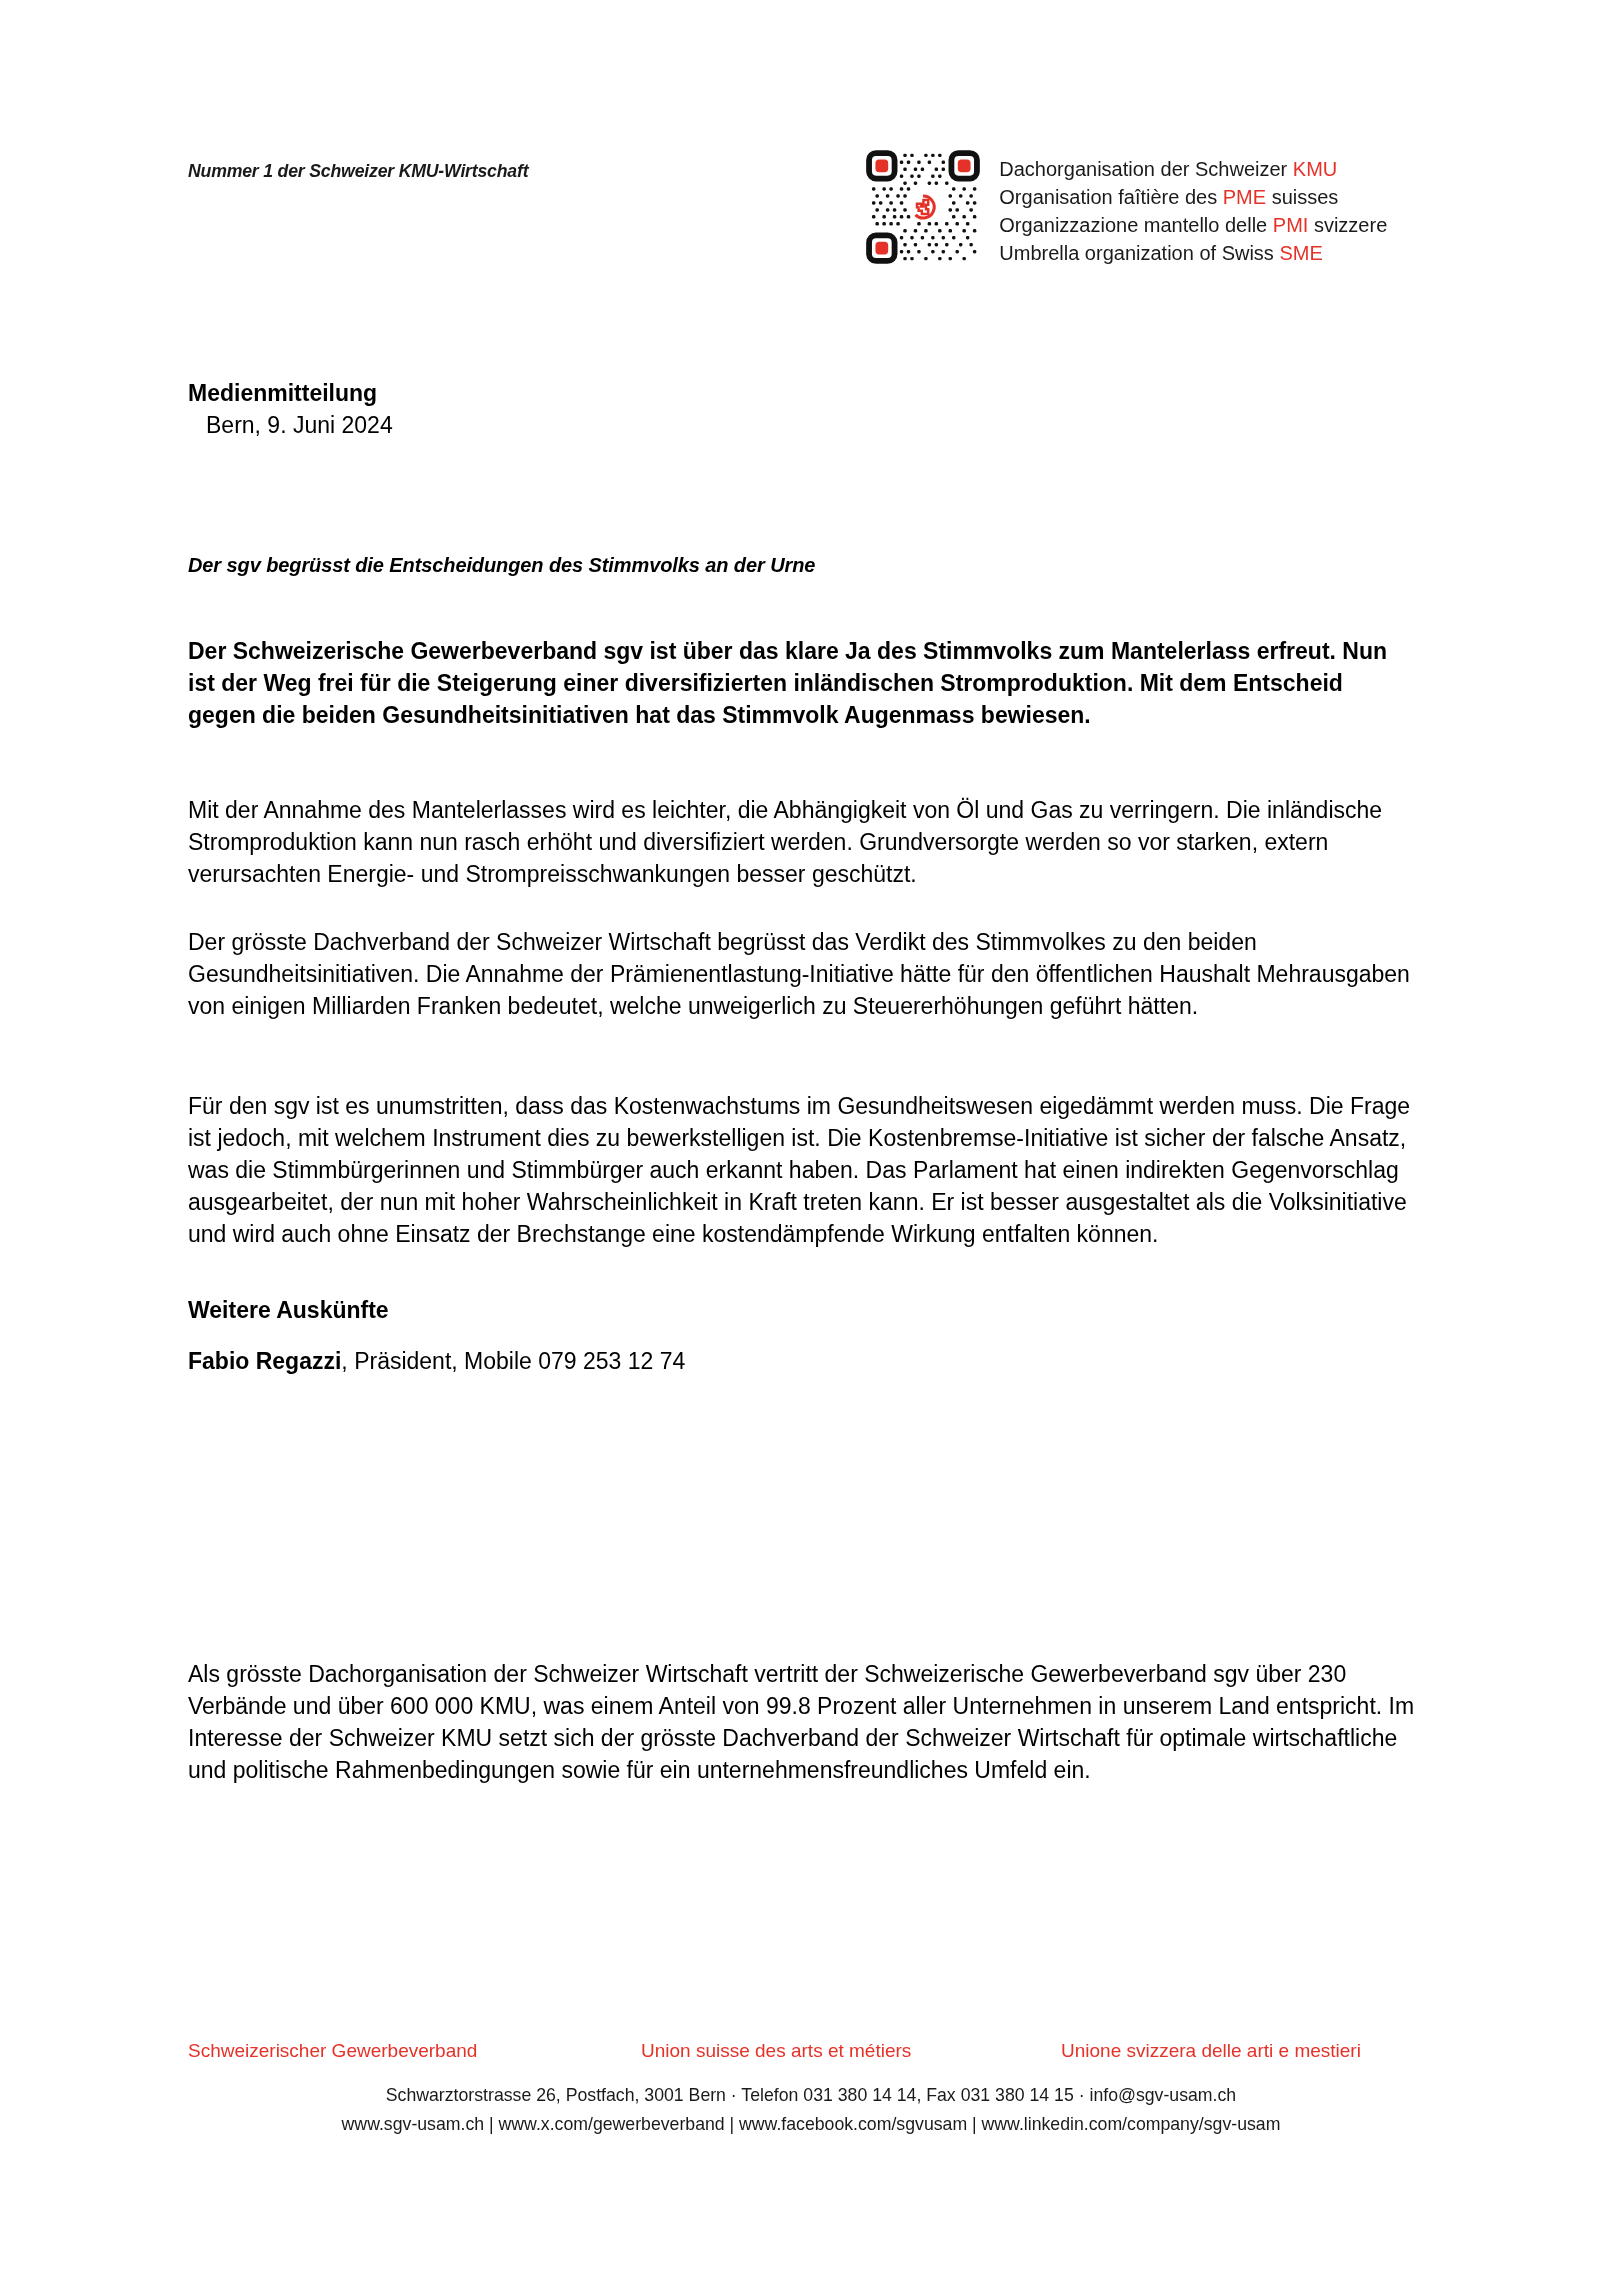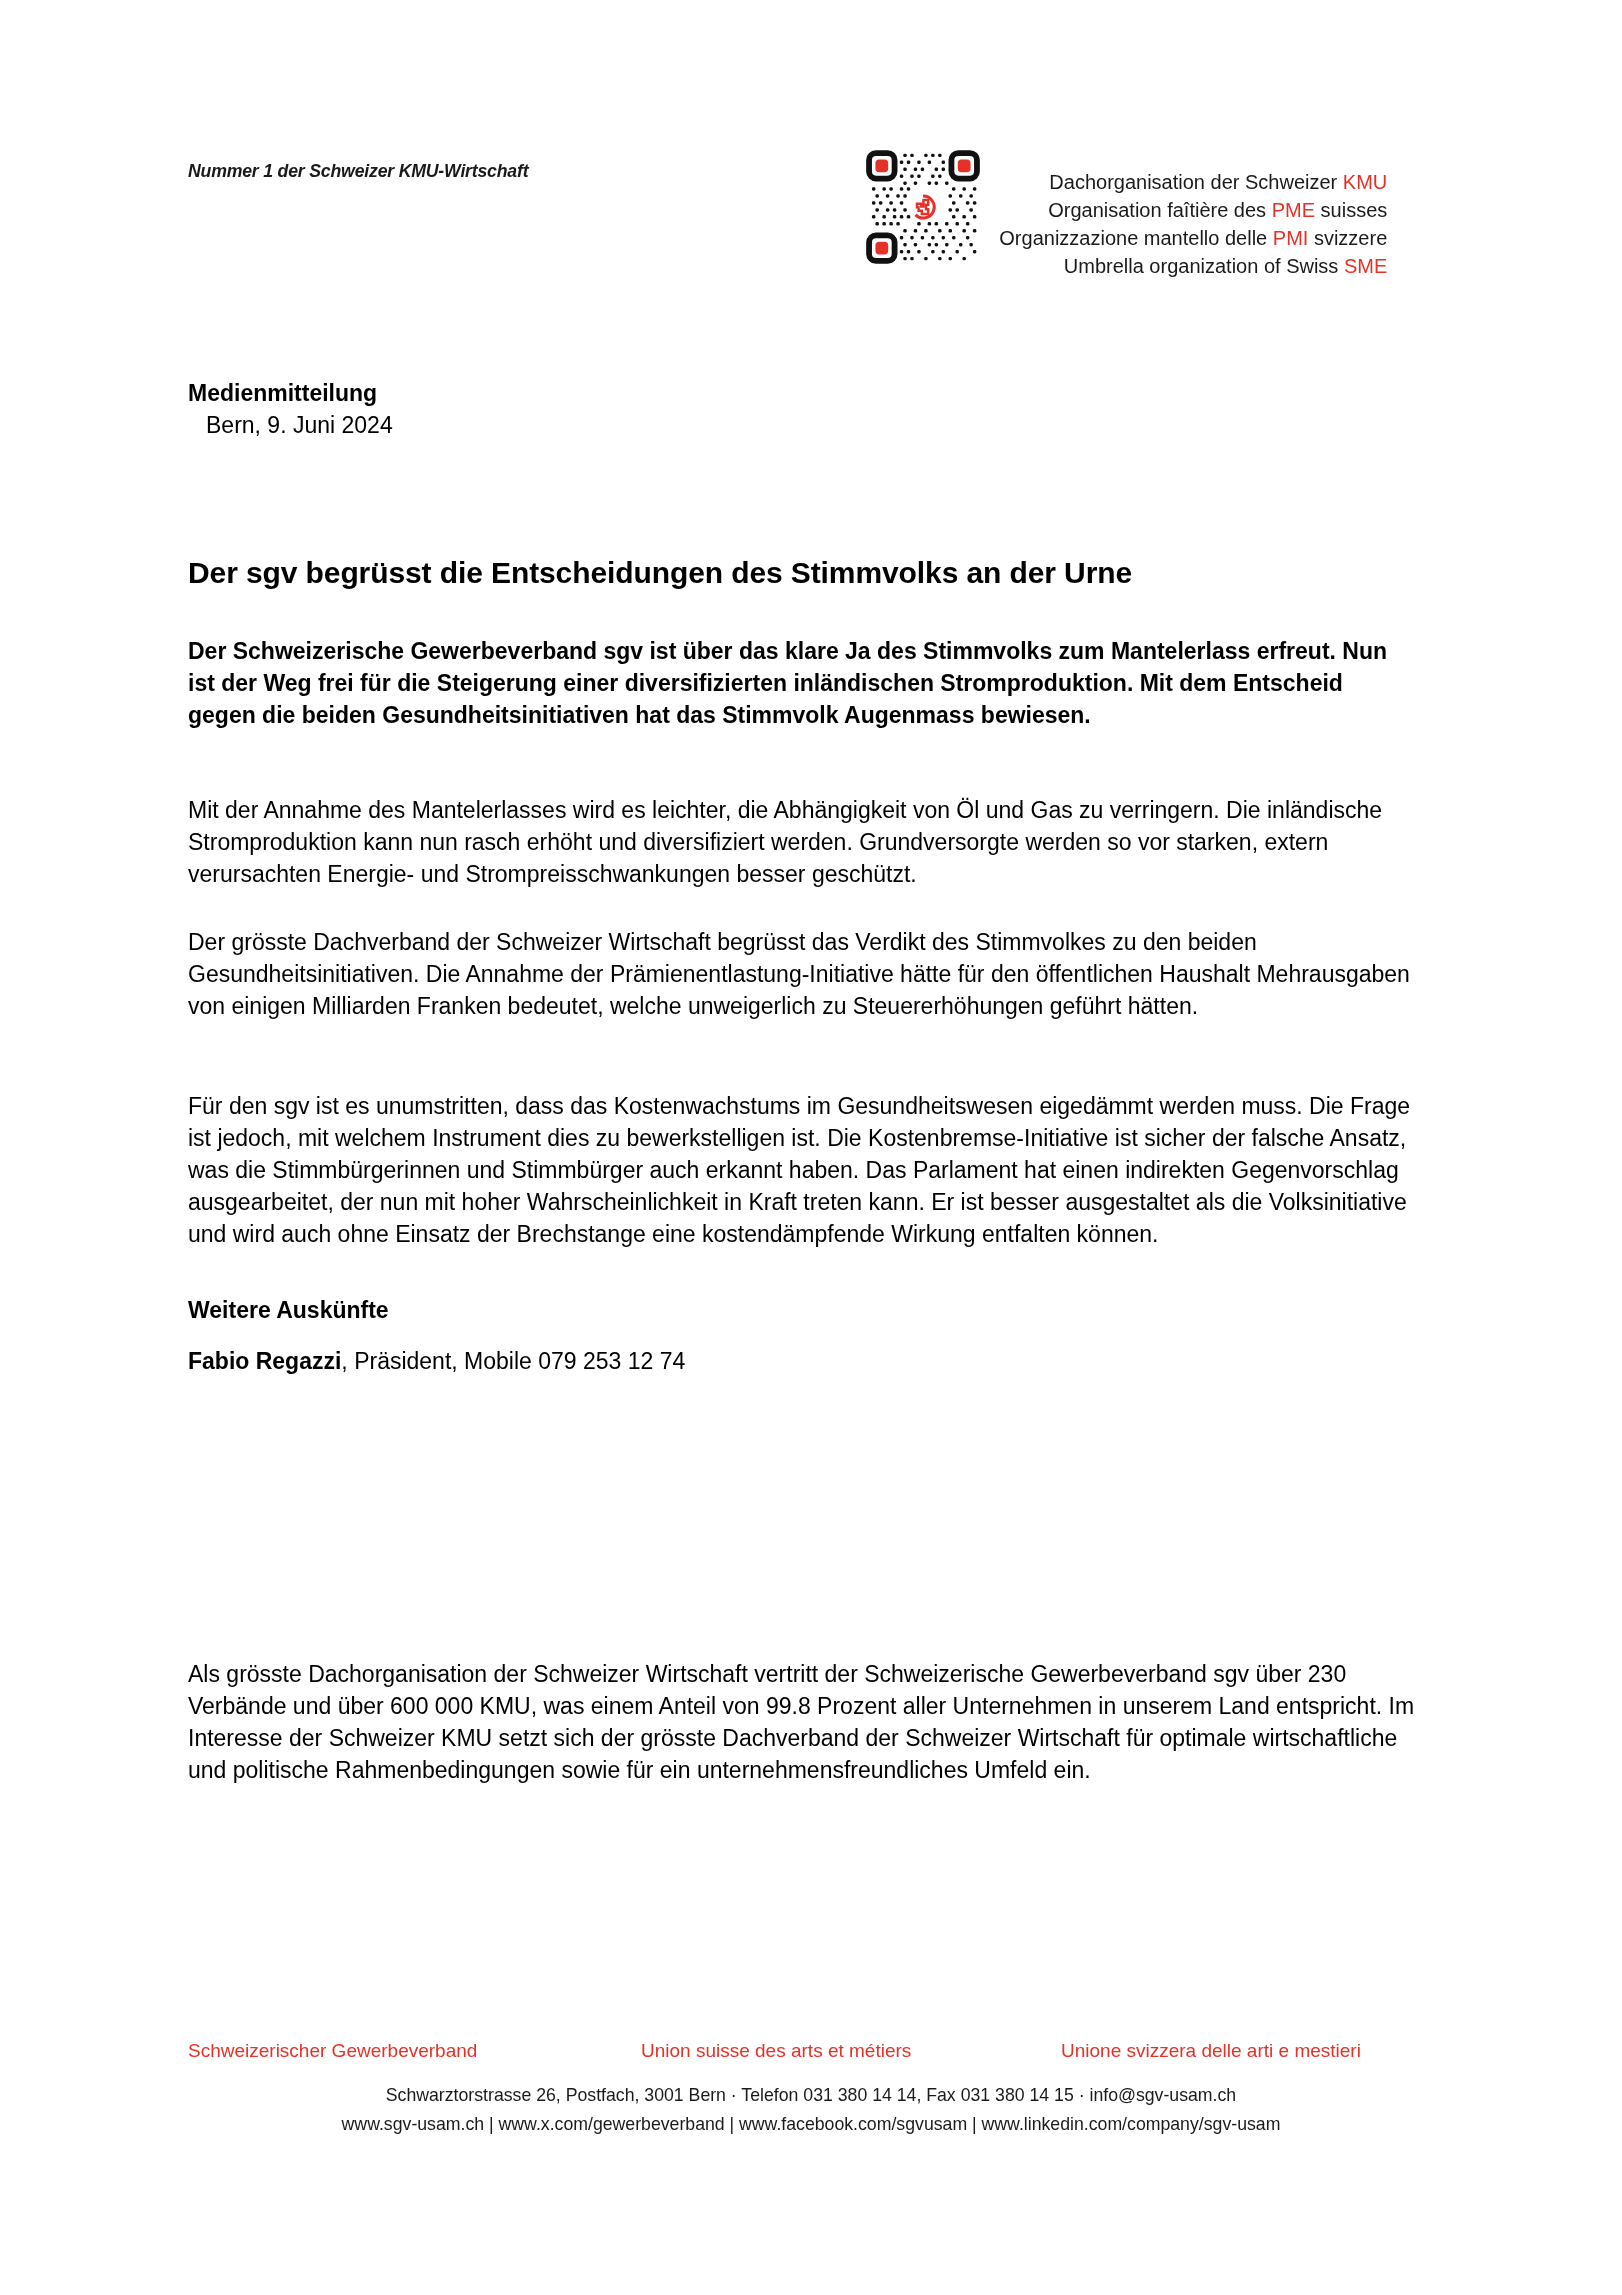--- a/index.html
+++ b/index.html
@@ -68,22 +68,21 @@
     display: flex;
     align-items: flex-start;
   }
   .qr-code {
     width: 116px;
     height: 116px;
     flex: 0 0 auto;
   }
   .org-lines {
     margin-left: 18.3px;
-    margin-top: 19px;
-    text-align: right;
+    margin-top: 6px;
   }
   .org-line {
     font-size: 20px;
     line-height: 28px;
     color: #1a1a1a;
     white-space: nowrap;
   }
   .org-line .accent { color: #e53228; }
 
   
@@ -107,24 +106,25 @@
     left: 0;
     font-size: 23px;
     line-height: 31px;
     margin-left: 18px;
   }
   .headline {
     position: absolute;
     top: 535px;
     left: 0;
     width: 1230px;
-    font-size: 30px;
+    font-size: 20px;
     font-weight: 700;
     line-height: 35px;
     letter-spacing: -0.1px;
+    font-style: italic;
   }
   .lead {
     position: absolute;
     top: 612px;
     left: 0;
     width: 1217px;
     font-size: 23px;
     font-weight: 700;
     line-height: 32px;
   }

